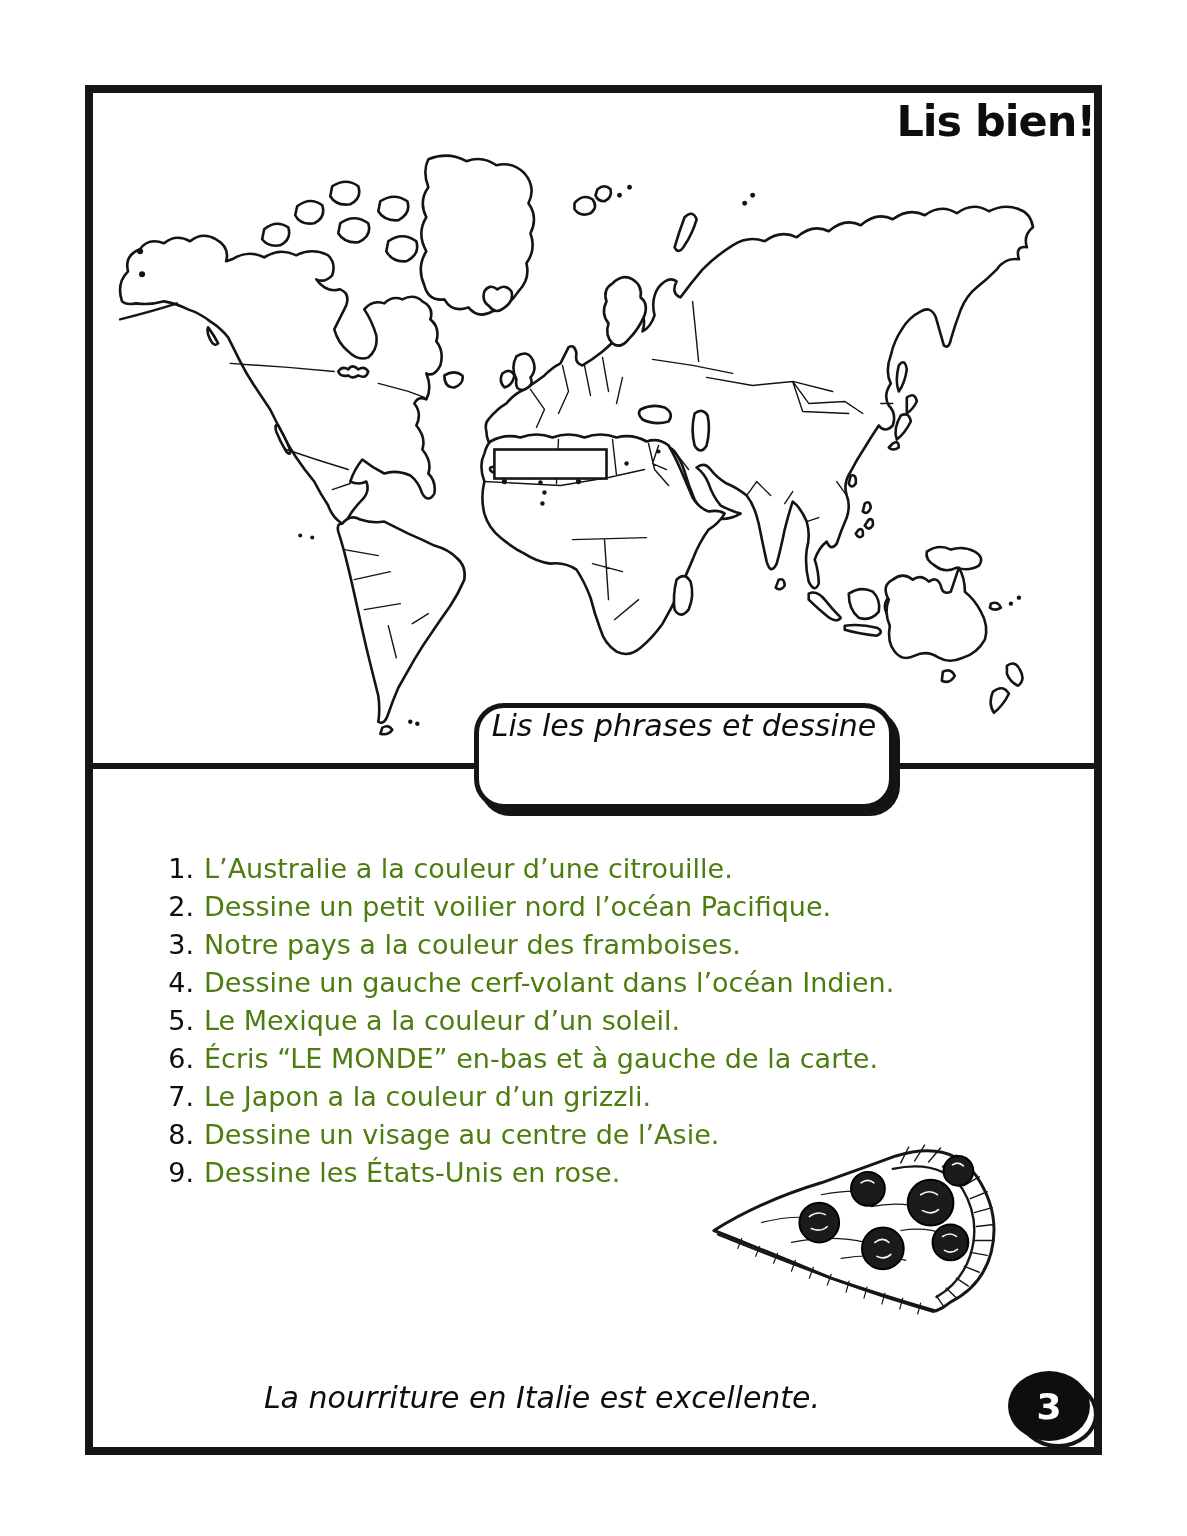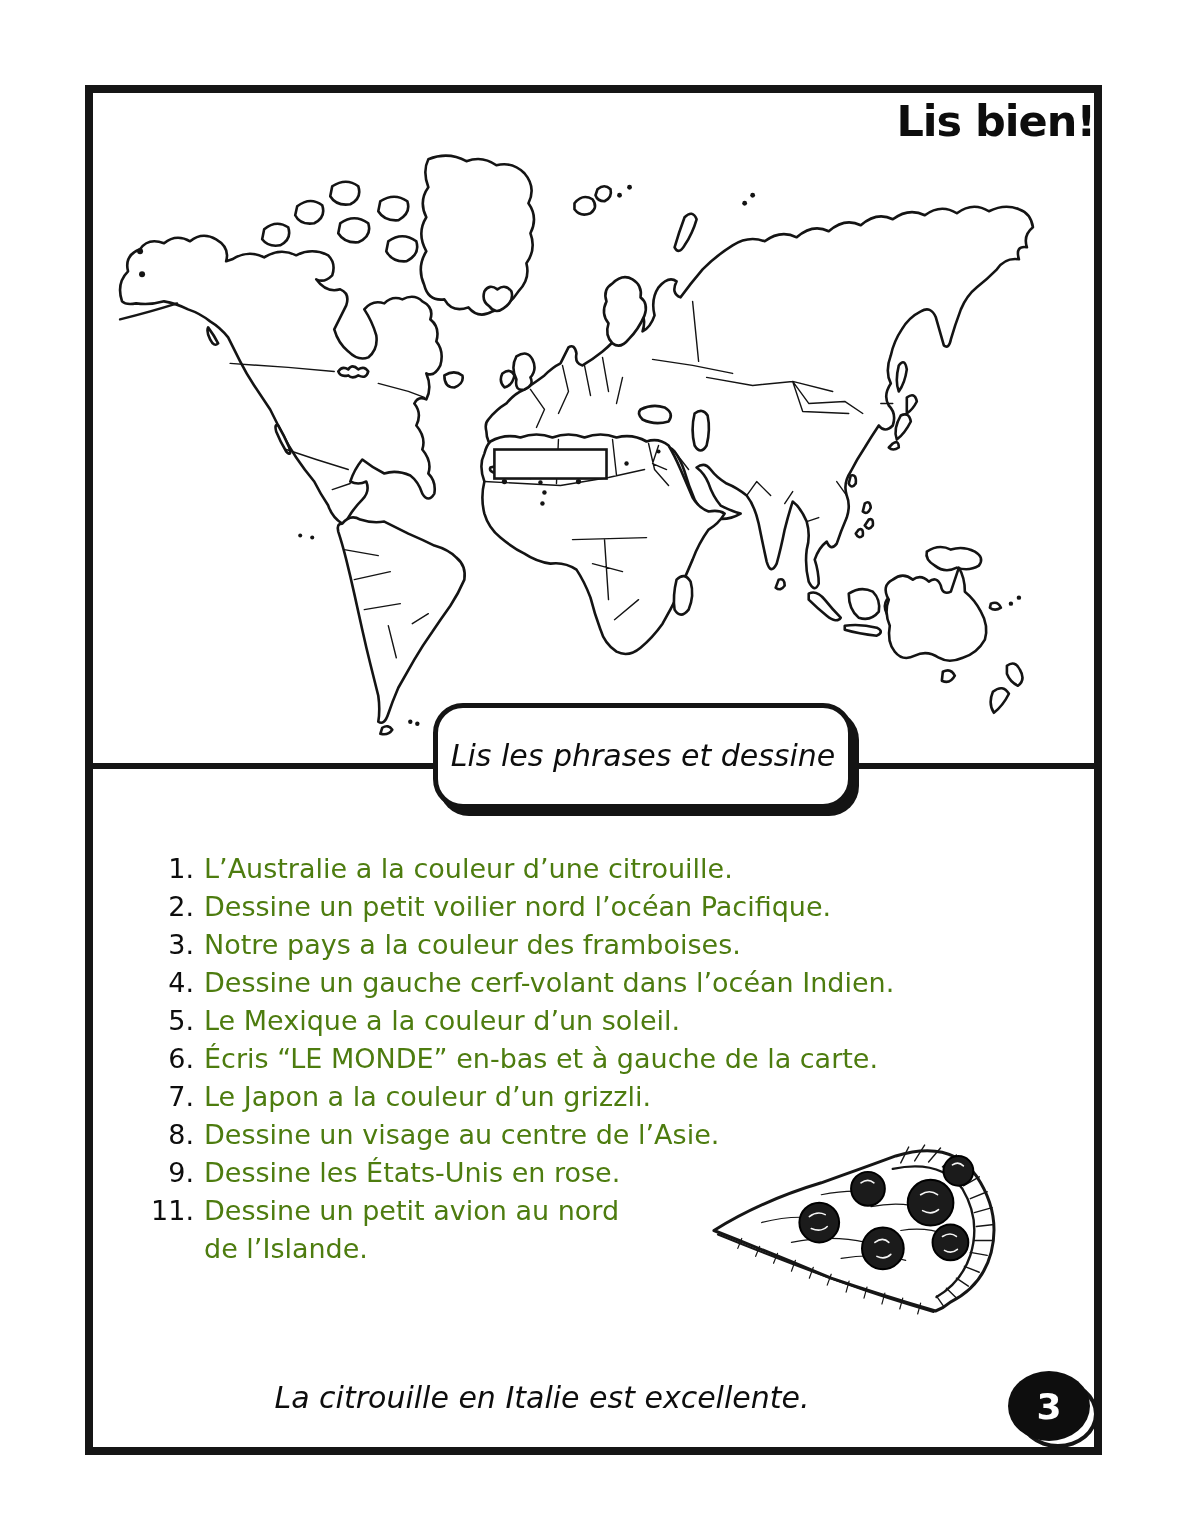--- a/index.html
+++ b/index.html
@@ -4,24 +4,24 @@
 <style>
   html,body{margin:0;padding:0;background:#fff;}
   .sheet{position:relative;width:1187px;height:1536px;background:#fff;overflow:hidden;
          font-family:"DejaVu Sans",sans-serif;color:#111;}
   .frame{position:absolute;left:85px;top:85px;width:1017px;height:1370px;
          border:8px solid #151515;box-sizing:border-box;background:#fff;}
   .title{position:absolute;left:92px;top:96px;width:1003px;text-align:right;
          font-size:43px;font-weight:800;letter-spacing:-1px;color:#0d0d0d;}
   .map-wrap{position:absolute;left:92px;top:150px;width:1006px;height:588px;}
   .divider{position:absolute;left:93px;top:763px;width:1005px;height:6px;background:#151515;}
-  .bubble{position:absolute;left:433px;top:703px;width:420px;height:106px;
+  .bubble{position:absolute;left:474px;top:703px;width:420px;height:106px;
           background:#fff;border:5px solid #141414;border-radius:30px;
           box-shadow:6px 7px 0 0 #141414;box-sizing:border-box;
-          display:flex;flex-direction:column;justify-content:center;align-items:center;z-index:5;}
+          display:flex;flex-direction:column;align-items:center;z-index:5;}
   .bubble div{font-size:30px;font-style:italic;font-weight:500;line-height:36px;color:#0d0d0d;white-space:nowrap;}
   .instr{position:absolute;left:128px;top:850px;width:790px;}
   .instr-row{display:grid;grid-template-columns:66px 1fr;column-gap:10px;}
   .instr-num{text-align:right;font-size:27px;line-height:38px;color:#0d0d0d;}
   .instr-text{font-size:27px;line-height:38px;color:#4d7c0f;white-space:pre-line;}
   .pizza-wrap{position:absolute;left:702px;top:1128px;width:318px;height:205px;z-index:2;}
   .footer-line{position:absolute;left:92px;top:1380px;width:900px;text-align:center;
           font-size:30px;font-style:italic;font-weight:500;color:#0d0d0d;}
   .page-badge-ring{position:absolute;left:1018px;top:1380px;width:80px;height:68px;
           border:4px solid #141414;border-radius:50%;box-sizing:border-box;background:transparent;}
@@ -168,25 +168,20 @@
       <div class="instr-num">8.</div>
       <div class="instr-text">Dessine un visage au centre de l’Asie.</div>
     </div>
 
     <div class="instr-row">
       <div class="instr-num">9.</div>
       <div class="instr-text">Dessine les États-Unis en rose.</div>
     </div>
 
 
-    <div class="instr-row">
-      <div class="instr-num">11.</div>
-      <div class="instr-text">Dessine un petit avion au nord
-de l’Islande.</div>
-    </div>
   </div>
 
   <div class="pizza-wrap">
   <svg viewBox="0 0 320 200" width="318" height="205">
 
     <path d="M12,100 Q60,70 120,52 Q160,38 195,25 Q250,8 276,45 Q301,82 291,122 Q282,156 250,172 Q243,178 235,181 Q180,165 130,148 Q68,122 12,100 Z" fill="#fff" stroke="#161616" stroke-width="3" stroke-linejoin="round"></path>
 
     <path class="ink" stroke-width="2.4" d="M192,38 Q240,28 262,58 Q281,90 270,125 Q261,152 236,167"></path>
 
     <path class="ink" stroke-width="1.4" d="M200,32 L208,16 M214,30 L224,14 M228,31 L240,17 M242,36 L256,24 M254,44 L268,33 M263,55 L279,46 M270,68 L287,61 M274,82 L292,77 M276,96 L294,94 M274,110 L292,110 M270,122 L287,125 M264,136 L279,142 M256,148 L268,156 M246,158 L256,168 M236,166 L243,176"></path>
@@ -201,20 +196,20 @@
       <circle cx="182" cy="118" r="21" fill="#1b1b1b" stroke="#000" stroke-width="2"></circle>
       <circle cx="230" cy="72" r="23" fill="#1b1b1b" stroke="#000" stroke-width="2"></circle>
       <circle cx="167" cy="58" r="17" fill="#1b1b1b" stroke="#000" stroke-width="2"></circle>
       <circle cx="258" cy="40" r="15" fill="#1b1b1b" stroke="#000" stroke-width="2"></circle>
       <circle cx="250" cy="112" r="18" fill="#1b1b1b" stroke="#000" stroke-width="2"></circle>
       <path d="M108,86 q8,-6 16,-2 M110,98 q10,4 16,-2 M174,112 q8,-6 14,0 M176,126 q8,4 14,-2 M220,64 q9,-6 17,0 M222,80 q9,5 16,-1 M160,52 q7,-5 13,0 M252,34 q6,-4 11,1 M242,106 q8,-5 14,0 M244,120 q7,4 13,-1" fill="none" stroke="#f4f4f4" stroke-width="1.6" stroke-linecap="round"></path>
     </g>
   </svg>
   </div>
 
-  <div class="footer-line">La citrouille en Italie est excellente.</div>
+  <div class="footer-line">La nourriture en Italie est excellente.</div>
 
   <div class="page-badge-ring"></div>
   <div class="page-badge">
     <span>3</span>
   </div>
 
 </div>
 
 </body></html>

